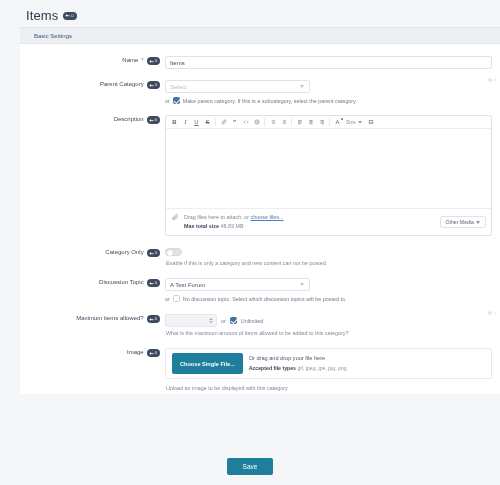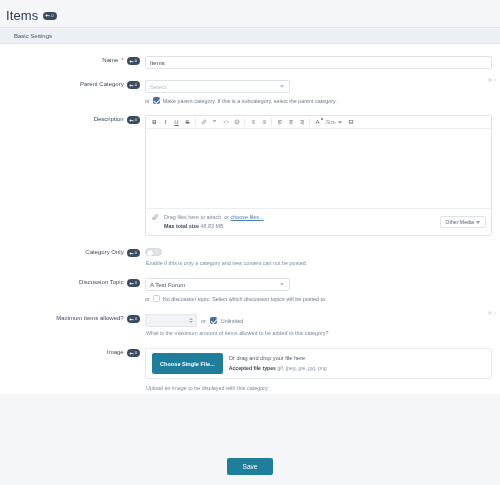--- a/index.html
+++ b/index.html
@@ -5,21 +5,21 @@
   * { box-sizing: border-box; }
   html, body { margin:0; padding:0; }
   body {
     width:500px; height:485px;
     background:#f4f6f8;
     font-family:"Liberation Sans", sans-serif;
     font-size:6.2px;
     color:#3d4a5c;
     overflow:hidden;
   }
-  .page { position:relative; width:500px; height:485px; }
+  .page { position:relative; width:500px; height:485px;padding-left:20px; }
 
   
   .page-header {
     padding:8px 10px 4px 6px;
     display:flex; align-items:center; gap:5px;
   }
   .page-title {
     font-size:13px; font-weight:400; color:#2b3a4f; letter-spacing:.1px;
   }
 

